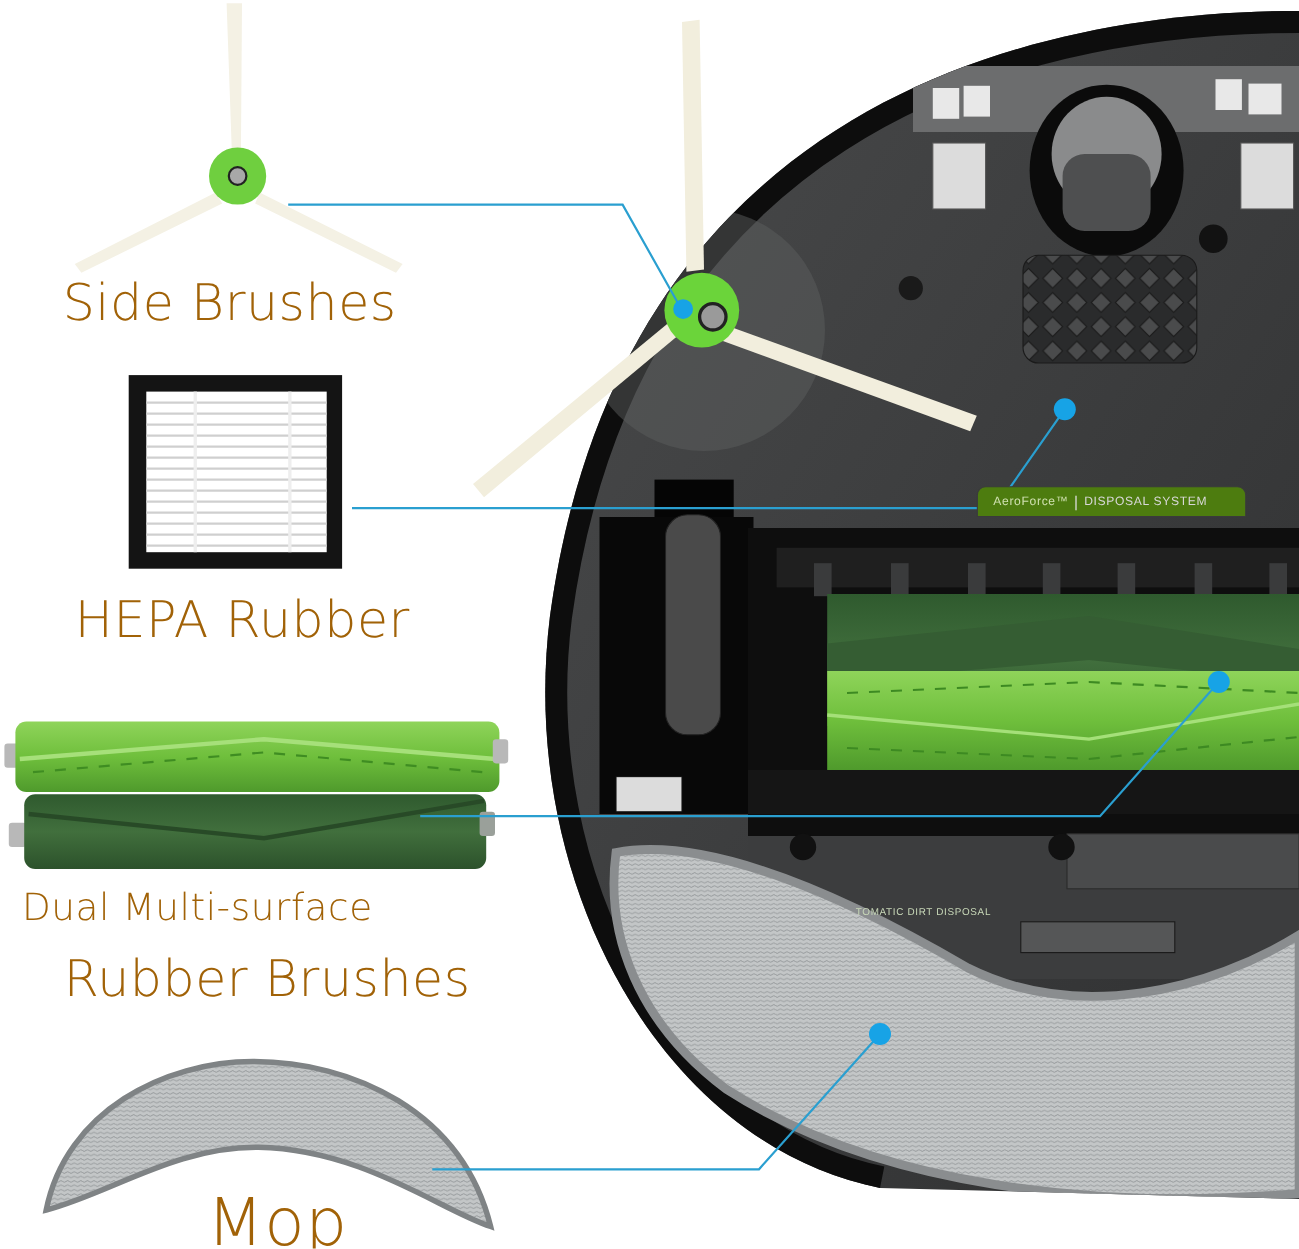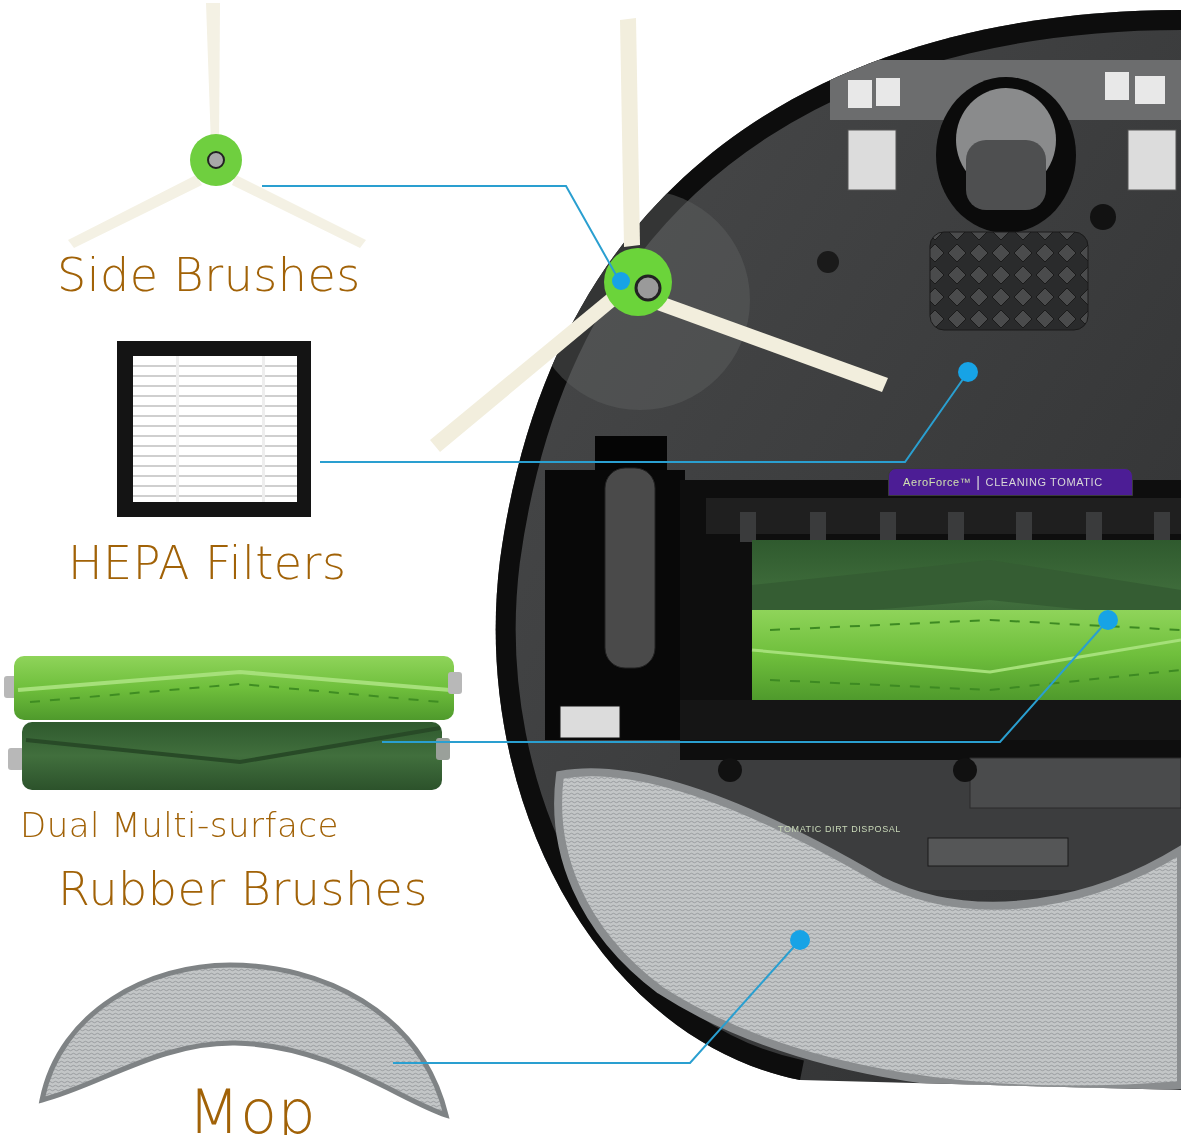--- a/index.html
+++ b/index.html
@@ -7,23 +7,23 @@
          font-family: "DejaVu Sans", "Liberation Sans", sans-serif; }
   .stage { position: absolute; left: 0; top: 0; width: 1181px; height: 1135px; }
   .label { position: absolute; color: #a16207; font-weight: 300; letter-spacing: 0.5px;
            font-family: "DejaVu Sans", sans-serif; line-height: 1; white-space: nowrap; }
   .lbl-side { left: 57px; top: 252px; font-size: 46px; }
   .lbl-hepa { left: 68px; top: 540px; font-size: 46px; }
   .lbl-dual { left: 20px; top: 808px; font-size: 34px; }
   .lbl-rubber { left: 58px; top: 866px; font-size: 46px; }
   .lbl-mop { left: 188px; top: 1082px; font-size: 60px; }
   .aero { position: absolute; left: 888px; top: 442px; width: 245px; height: 28px;
-          background: #4c1d95; border: 1px solid #3a3b3b; border-radius: 8px 8px 0 0;
+          background: #4d7c0f; border: 1px solid #3a3b3b; border-radius: 8px 8px 0 0;
           color: #cfe0b0; font-size: 11px; display: flex; align-items: center; padding-left: 14px;
-          box-sizing: border-box; font-family: "Liberation Sans", sans-serif; letter-spacing: 0.6px; margin-top: 26px; }
+          box-sizing: border-box; font-family: "Liberation Sans", sans-serif; letter-spacing: 0.6px; }
   .aero .sep { margin: 0 5px; color: #ddd; font-size: 14px; }
   .aero .cs { color: #d8d8d8; }
   .dirt { position: absolute; left: 778px; top: 824px; color: #c8d8b8; font-size: 9px;
           font-family: "Liberation Sans", sans-serif; letter-spacing: 0.6px; }
 </style>
 </head>
 <body>
 
 <div class="stage">
 <svg width="1181" height="1135" viewBox="0 0 1181 1135" xmlns="http://www.w3.org/2000/svg" style="position:absolute;left:0;top:0">
@@ -176,22 +176,22 @@
     <circle cx="621" cy="281" r="9"></circle>
     <circle cx="968" cy="372" r="10"></circle>
     <circle cx="1108" cy="620" r="10"></circle>
     <circle cx="800" cy="940" r="10"></circle>
   </g>
 </svg>
 
   <div class="aero">
     <span>AeroForce™</span>
     <span class="sep">|</span>
-    <span class="cs">CLEANING TOMATIC</span>
+    <span class="cs">DISPOSAL SYSTEM</span>
   </div>
   <div class="dirt">TOMATIC DIRT DISPOSAL</div>
 
   <div class="label lbl-side">Side Brushes</div>
-  <div class="label lbl-hepa">HEPA Filters</div>
+  <div class="label lbl-hepa">HEPA Rubber</div>
   <div class="label lbl-dual">Dual Multi-surface</div>
   <div class="label lbl-rubber">Rubber Brushes</div>
   <div class="label lbl-mop">Mop</div>
 </div>
 
 </body></html>

